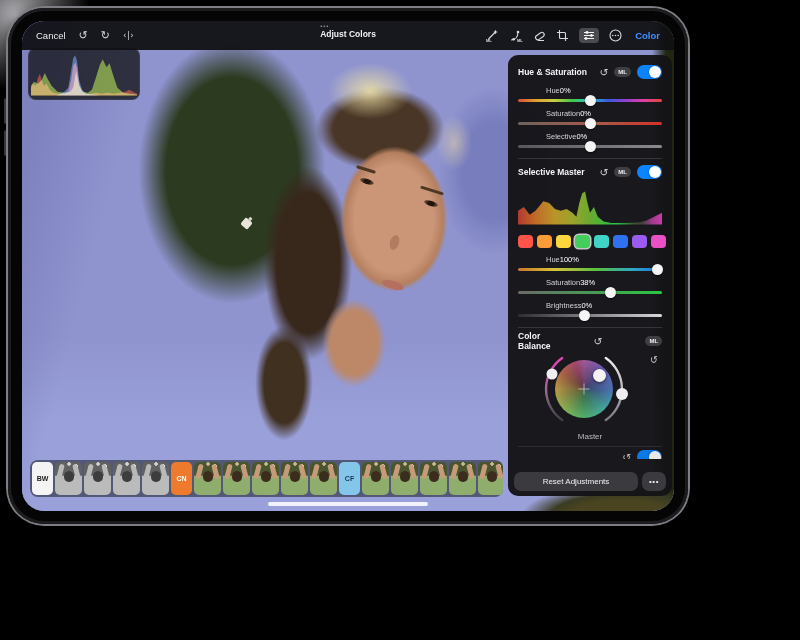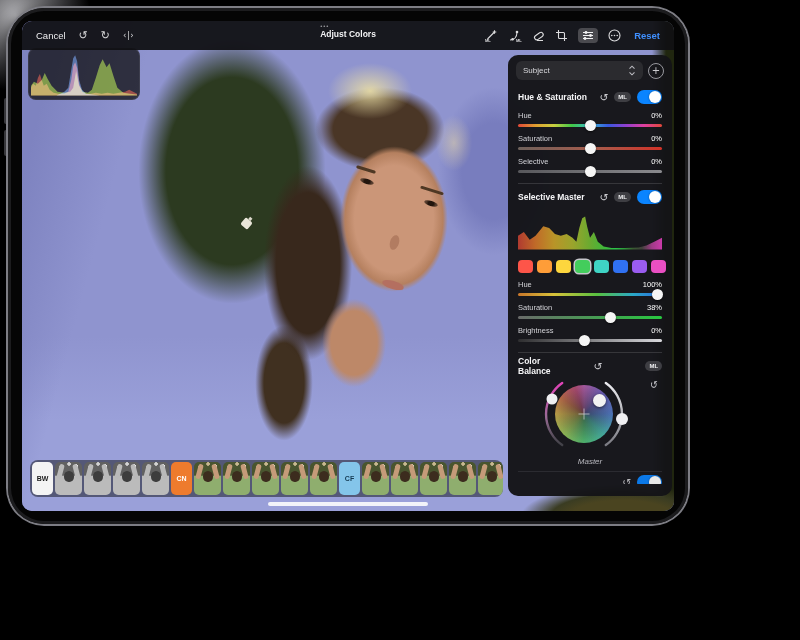--- a/index.html
+++ b/index.html
@@ -6,21 +6,21 @@
     font-family:"Liberation Sans",sans-serif;-webkit-font-smoothing:antialiased;}
   .glyph{font-family:"DejaVu Sans",sans-serif;}
   
   .bg-corner{position:absolute;left:-34px;top:-34px;width:130px;height:130px;z-index:0;
     background:radial-gradient(circle at 38% 38%, rgba(188,188,192,.95), rgba(120,120,126,.45) 45%, rgba(0,0,0,0) 66%);}
   .side-btn{position:absolute;left:4px;width:5px;background:#4b4b50;border-radius:2px;z-index:0;}
   
   .device{position:absolute;left:8px;top:8px;width:680px;height:516px;background:#050505;
     border-radius:36px;z-index:1;
     box-shadow:0 0 0 2px #7d7d84, inset 0 0 0 3px #1c1c1e, 0 4px 18px rgba(0,0,0,.7);}
-  .screen{position:absolute;left:14px;top:13px;width:652px;height:490px;border-radius:10px;
+  .screen{position:absolute;left:14px;top:13px;width:652px;height:490px;border-radius:22px;
     overflow:hidden;background:#000;}
   
   .photo{position:absolute;inset:0;z-index:1;background-color:#8f94cf;
     background-image:
       radial-gradient(ellipse 60px 40px at 348px 70px, rgba(234,222,164,.9), rgba(234,222,164,0) 70%),
       radial-gradient(ellipse 26px 40px at 432px 122px, rgba(230,214,172,.55), rgba(230,214,172,0) 70%),
       radial-gradient(ellipse 68px 92px at 372px 198px, #cb9678 0 58%, #b5805f 72%, rgba(181,128,95,0) 79%),
       radial-gradient(ellipse 42px 58px at 332px 322px, #bd8868 0 55%, rgba(189,136,104,0) 76%),
       radial-gradient(ellipse 85px 55px at 358px 108px, #4a3626 0 55%, rgba(74,54,38,0) 76%),
       radial-gradient(ellipse 58px 128px at 286px 242px, #38281c 0 55%, rgba(56,40,28,0) 76%),
@@ -65,21 +65,21 @@
   .dd-label{flex:1;}
   .plus-btn{width:14px;height:14px;border:1px solid #98989e;border-radius:50%;color:#cacace;
     font-size:10px;line-height:13px;text-align:center;}
   .sec-head{display:flex;align-items:center;gap:6px;margin-top:10px;height:14px;}
   .sec-title{flex:1;font-size:8.5px;font-weight:700;color:#f5f5f7;}
   .reset-ic{font-size:10.5px;color:#c9c9ce;line-height:1;}
   .ml-pill{background:#3e3e43;border-radius:7px;font-size:6px;font-weight:700;color:#f0f0f2;padding:2px 4px;}
   .toggle{width:25px;height:14px;border-radius:7px;background:#0a84ff;position:relative;flex:none;}
   .toggle::after{content:"";position:absolute;right:1px;top:1px;width:12px;height:12px;background:#fff;
     border-radius:50%;box-shadow:0 0 2px rgba(0,0,0,.45);}
-  .srow{display:flex;justify-content:space-between;margin-top:7px;font-size:7.5px;color:#d2d2d7;}
+  .srow{display:flex;justify-content:flex-start;margin-top:7px;font-size:7.5px;color:#d2d2d7;margin-left:28px;}
   .sval{color:#fff;}
   .track{position:relative;height:3px;border-radius:2px;margin-top:4px;}
   .knob{position:absolute;top:-4px;width:11px;height:11px;background:#f5f5f5;border-radius:50%;
     box-shadow:0 1px 2px rgba(0,0,0,.6);}
   .tr-hue{background:linear-gradient(to right,#e04838,#e0a030,#c8d040,#40c848,#38b8d0,#3858e0,#9040d0,#e040a0,#e04838);}
   .tr-sat{background:linear-gradient(to right,#6e625c,#a85a4a 55%,#d23228);}
   .tr-vib{background:linear-gradient(to right,#58585c,#8a8a8e);}
   .tr-shue{background:linear-gradient(to right,#c8762a,#d8c23a 25%,#58c040 55%,#2aa8c8 80%,#2a68e0);}
   .tr-ssat{background:linear-gradient(to right,#6a6a6a,#28c840);}
   .tr-bri{background:linear-gradient(to right,#2e2e30,#d8d8dc);}
@@ -94,21 +94,21 @@
       radial-gradient(circle, rgba(44,44,48,.6) 0%, rgba(44,44,48,.18) 52%, rgba(44,44,48,0) 72%),
       conic-gradient(#b85ab0,#6a5ec8 12%,#4a7ad0 25%,#3ab8a8 38%,#44c06a 50%,#8ec04a 62%,#c8a43a 75%,#c86a42 85%,#c04878 95%,#b85ab0);
     filter:saturate(.85) brightness(.95);}
   .cb-wheel::before,.cb-wheel::after{content:"";position:absolute;left:50%;top:50%;background:#d9d9dd;opacity:.75;}
   .cb-wheel::before{width:11px;height:1px;transform:translate(-50%,-50%);}
   .cb-wheel::after{width:1px;height:11px;transform:translate(-50%,-50%);}
   .wheel-knob{position:absolute;left:38px;top:9px;width:13px;height:13px;border-radius:50%;
     background:#fff;box-shadow:0 1px 3px rgba(0,0,0,.55);}
   .arc-svg{position:absolute;left:18px;top:0;}
   .wheel-reset{position:absolute;right:4px;top:2px;font-size:9.5px;color:#c9c9ce;}
-  .master{text-align:center;font-size:8px;color:#b9b9bf;margin-top:2px;font-style:italic;}
+  .master{text-align:center;font-size:8px;color:#b9b9bf;margin-top:2px;}
   .clipped{height:12px;overflow:hidden;margin-top:5px;border-top:1px solid rgba(90,90,96,.35);opacity:.9;}
   .clipped .sec-head{margin-top:3px;}
   .p-bottom{position:absolute;left:6px;right:6px;bottom:5px;display:flex;gap:4px;z-index:2;}
   .reset-adj{flex:1;height:19px;background:#3a3a3f;border-radius:7px;display:flex;align-items:center;
     justify-content:center;font-size:8px;color:#f1f1f3;}
   .more-btn{width:24px;height:19px;background:#3a3a3f;border-radius:7px;display:flex;align-items:center;
     justify-content:center;font-size:8px;color:#ededef;letter-spacing:.5px;}
   
   .filmstrip{position:absolute;left:8px;top:439px;width:473px;height:37px;z-index:5;display:flex;gap:2px;
     overflow:hidden;background:rgba(0,0,0,.45);border-radius:8px;padding:2px;box-sizing:border-box;}
@@ -207,45 +207,33 @@
             </svg>
         </span>
         <span>
           <svg width="13" height="13" viewBox="0 0 13 13">
               <circle cx="6.5" cy="6.5" r="5.5" fill="none" stroke="#dcdcde" stroke-width="1.1"></circle>
             <circle cx="3.8" cy="6.5" r=".8" fill="#dcdcde"></circle>
               <circle cx="6.5" cy="6.5" r=".8" fill="#dcdcde"></circle>
               <circle cx="9.2" cy="6.5" r=".8" fill="#dcdcde"></circle>
             </svg>
         </span>
-        <span class="done">Reset</span>
+        <span class="done">Color</span>
       </div>
     </div>
 
     <div class="hist">
       <svg width="106" height="44" viewBox="0 0 108 44">
         <path style="mix-blend-mode:screen" fill="#86a83e" fill-opacity=".85" d="M0,44 L0,34 L3,30 L7,32 L11,28 L14,21 L17,27 L21,34 L27,40 L34,41 L40,40 L43,36 L46,19 L49,34 L53,40 L58,41 L62,38 L66,26 L70,13 L73,7 L77,15 L80,11 L84,24 L88,36 L94,41 L101,42 L108,43 L108,44 Z"></path>
         <path style="mix-blend-mode:screen" fill="#5d7fc0" fill-opacity=".8" d="M0,44 L26,44 L30,42 L34,40 L38,36 L41,18 L43,6 L45,3 L47,9 L49,28 L52,38 L56,42 L62,43 L70,44 L108,44 Z"></path>
         <path style="mix-blend-mode:screen" fill="#b44a3e" fill-opacity=".8" d="M0,44 L0,36 L2,32 L5,34 L7,26 L9,22 L11,28 L13,34 L16,32 L19,38 L23,41 L28,42 L34,42 L38,40 L41,28 L43,14 L45,10 L47,16 L49,32 L52,40 L56,42 L61,42 L66,41 L72,42 L78,41 L84,42 L90,41 L96,40 L100,38 L104,40 L108,42 L108,44 Z"></path>
       </svg>
     </div>
 
     <div class="panel">
-      <div class="subject-row">
-        <div class="dropdown">
-          <span class="dd-label">Subject</span>
-          <svg width="8" height="11" viewBox="0 0 8 11">
-            <g stroke="#b9b9bf" stroke-width="1.1" fill="none">
-                <path d="M1.5,3.6 L4,1.2 L6.5,3.6"></path>
-                <path d="M1.5,7.4 L4,9.8 L6.5,7.4"></path>
-              </g>
-            </svg>
-        </div>
-        <span class="plus-btn glyph">+</span>
-      </div>
 
       <div class="p-inner">
 
         <div class="sec-head">
           <span class="sec-title">Hue &amp; Saturation</span>
           <span class="reset-ic glyph">↺</span>
           <span class="ml-pill">ML</span>
           <span class="toggle"></span>
         </div>
         <div class="srow">
@@ -364,20 +352,24 @@
 
         <div class="clipped">
           <div class="sec-head">
             <span class="sec-title"></span>
             <span class="reset-ic glyph">↺</span>
             <span class="toggle"></span>
           </div>
         </div>
       </div>
 
+      <div class="p-bottom">
+        <div class="reset-adj">Reset Adjustments</div>
+        <div class="more-btn">•••</div>
+      </div>
     </div>
 
     <div class="filmstrip">
         <div class="fgroup g-bw">
           <div class="fbadge" style="background: rgb(244, 244, 244); color: rgb(26, 26, 26);">BW</div>
           <div class="thumb">
             <i class="arm l"></i>
             <i class="arm r"></i>
             <b class="head"></b>
           </div>

